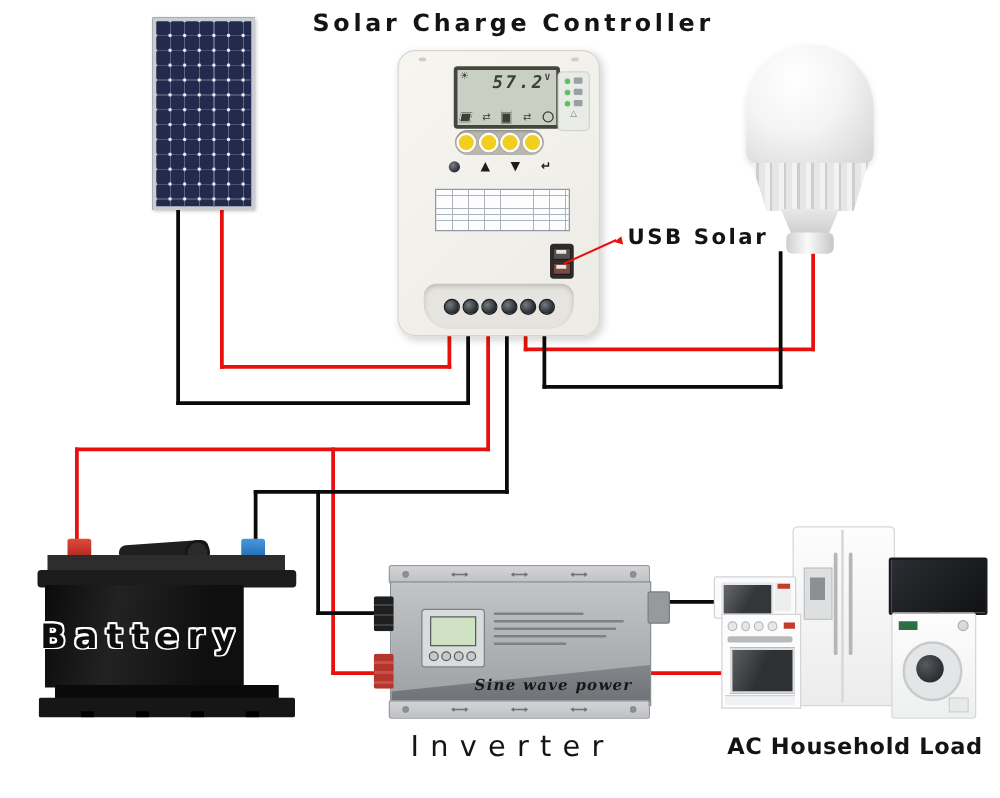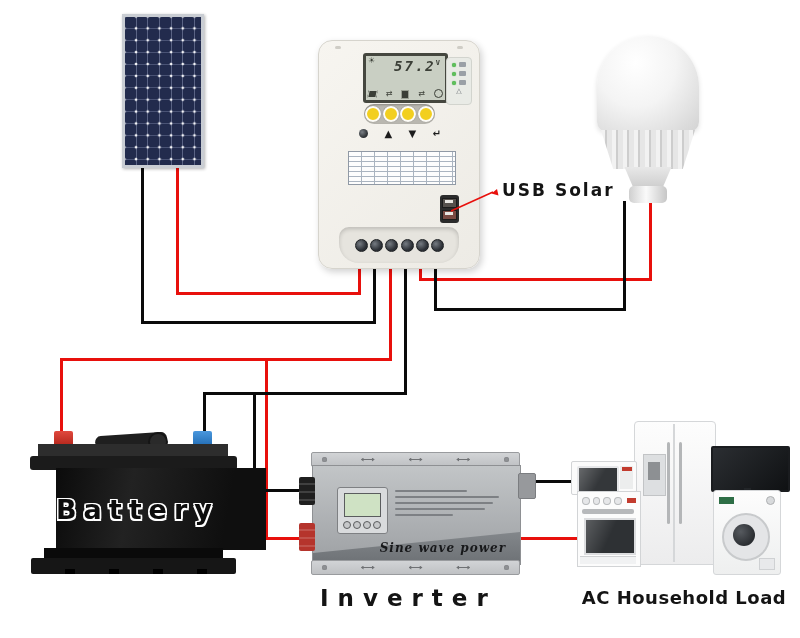--- a/index.html
+++ b/index.html
@@ -9,21 +9,21 @@
   }
   .abs{position:absolute;}
   .wire{position:absolute;}
   
   .diagram-label{position:absolute;font-weight:bold;color:#141414;white-space:nowrap;}
   .lbl-pv{left:28px;top:36px;font-size:20px;letter-spacing:2px;}
   .lbl-controller{left:250px;top:8px;width:310px;text-align:center;font-size:19px;letter-spacing:3px;}
   .lbl-dc{left:570px;top:10px;width:160px;text-align:center;font-size:20px;letter-spacing:3px;}
   .lbl-usb{left:502px;top:180px;font-size:17px;letter-spacing:2px;}
   .lbl-volts{left:18px;top:587px;width:228px;text-align:center;font-size:19px;letter-spacing:1px;}
-  .lbl-inverter{left:320px;top:585px;width:180px;text-align:left;font-size:23px;letter-spacing:9px;font-weight:700;}
+  .lbl-inverter{left:320px;top:585px;width:180px;text-align:center;font-size:23px;letter-spacing:9px;font-weight:400;}
   .lbl-ac{left:578px;top:587px;width:212px;text-align:center;font-size:18px;letter-spacing:0.5px;}
   
   .pv-panel{left:122px;top:14px;width:76px;height:148px;background:#222b4d;
     border:3px solid #c9cdd3;box-shadow:1px 1px 3px rgba(0,0,0,.3);}
   .pv-cells{position:absolute;inset:0;
     background-image:
       radial-gradient(circle,rgba(255,255,255,.95) 1px,transparent 1.7px),
       repeating-linear-gradient(90deg,transparent 0 10.7px,#5a6384 10.7px 11.7px),
       repeating-linear-gradient(180deg,transparent 0 10.9px,#4a5375 10.9px 11.9px);
     background-size:11.7px 11.9px,auto,auto;background-position:5.2px 5.4px,0 0,0 0;}
@@ -82,23 +82,23 @@
   .bulb-cap{left:629px;top:186px;width:38px;height:17px;border-radius:5px;
     background:linear-gradient(90deg,#cfcfcf,#fafafa 45%,#c6c6c6);}
   
   .bat-term{position:absolute;width:19px;height:16px;border-radius:2px 2px 0 0;top:431px;}
   .bat-term.pos{left:54px;background:linear-gradient(#e0493e,#b02318);}
   .bat-term.neg{left:193px;background:linear-gradient(#4a97dd,#1f6ab2);}
   .bat-handle{left:95px;top:434px;width:72px;height:12px;background:#1f1f1f;border-radius:6px;transform:rotate(-4deg);}
   .bat-handle-knob{left:148px;top:432px;width:16px;height:16px;border-radius:50%;background:#2a2a2a;border:2px solid #151515;}
   .bat-top{left:38px;top:444px;width:190px;height:16px;background:#2d2d2d;}
   .bat-lid{left:30px;top:456px;width:207px;height:14px;background:#1b1b1b;border-radius:3px;}
-  .bat-body{left:56px;top:468px;width:210px;height:82px;
+  .bat-body{left:36px;top:468px;width:159px;height:82px;
     background:linear-gradient(100deg,#0b0b0b,#222 35%,#0f0f0f 80%);
-    display:flex;align-items:center;justify-content:flex-start;}
+    display:flex;align-items:center;justify-content:flex-end;}
   .bat-text{font-size:27px;font-weight:bold;letter-spacing:7px;color:#0d0d0d;white-space:nowrap;
     text-shadow:-1.5px -1.5px 0 #fff,1.5px -1.5px 0 #fff,-1.5px 1.5px 0 #fff,1.5px 1.5px 0 #fff,
       -1.5px 0 0 #fff,1.5px 0 0 #fff,0 -1.5px 0 #fff,0 1.5px 0 #fff;}
   .bat-lower{left:44px;top:548px;width:179px;height:12px;background:#0a0a0a;}
   .bat-foot{left:31px;top:558px;width:205px;height:16px;background:#161616;border-radius:2px;
     background-image:repeating-linear-gradient(90deg,transparent 0 34px,#000 34px 44px);
     background-position:0 bottom;background-size:100% 5px;background-repeat:repeat-x;}
   
   .inv-flange{position:absolute;left:311px;width:209px;height:15px;background:linear-gradient(#d2d4d6,#bfc1c4);
     border:1px solid #999b9e;border-radius:2px;display:flex;align-items:center;justify-content:space-between;padding:0 10px;box-sizing:border-box;}
@@ -346,17 +346,18 @@
     <div class="washer-panel">
       <span class="washer-display"></span>
       <span class="washer-knob"></span>
     </div>
     <div class="washer-door">
       <div class="washer-glass"></div>
     </div>
     <div class="washer-hatch"></div>
   </div>
 
+  <div class="diagram-label lbl-controller">Solar Charge Controller</div>
   <div class="diagram-label lbl-usb">USB Solar</div>
   <div class="diagram-label lbl-inverter">Inverter</div>
   <div class="diagram-label lbl-ac">AC Household Load</div>
 
 </div>
 
 </body></html>

